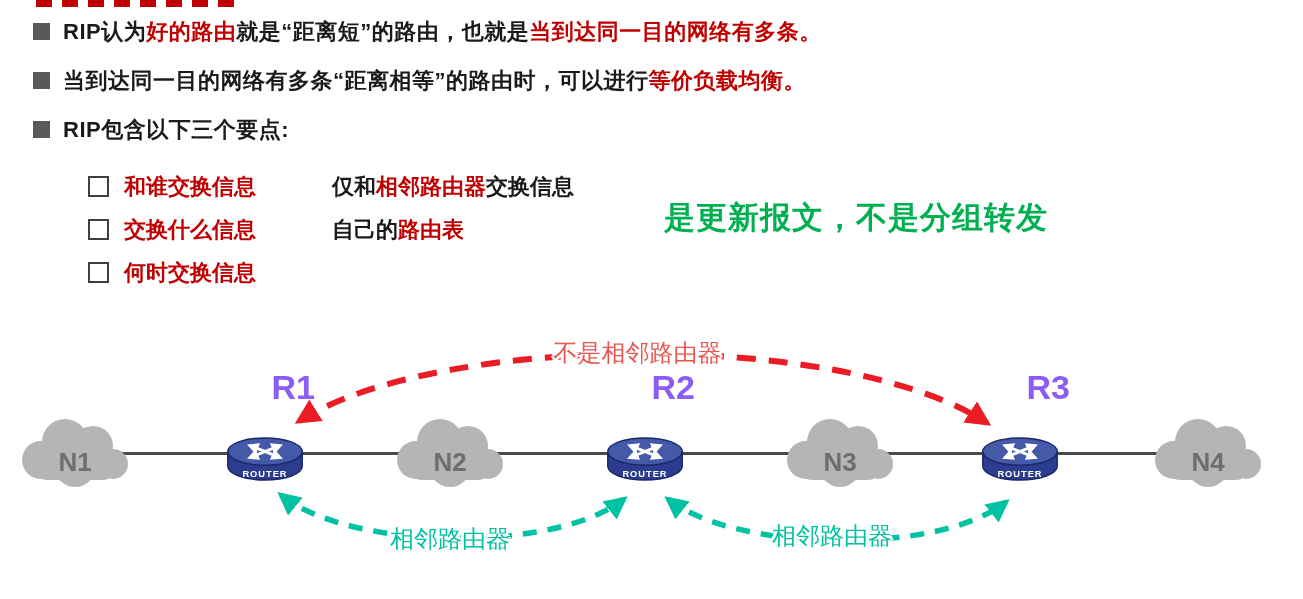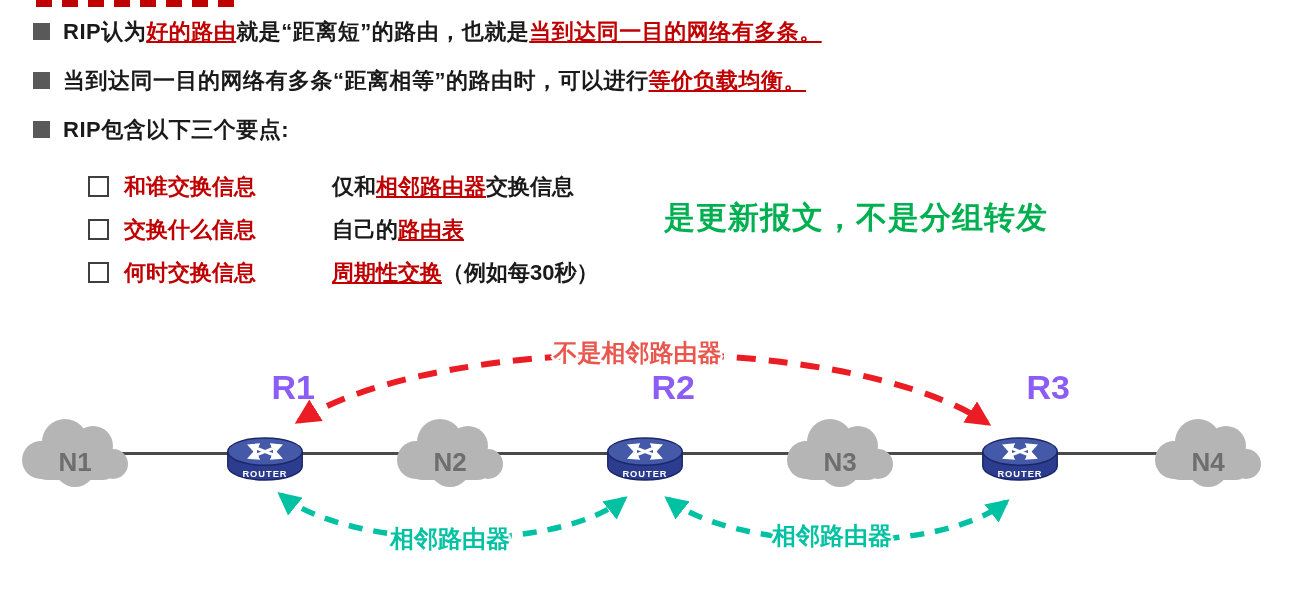--- a/index.html
+++ b/index.html
@@ -8,21 +8,21 @@
 
   
   .frag{position:absolute;left:36px;top:0;width:204px;height:7px;
         background:repeating-linear-gradient(90deg,var(--accent-red) 0 16px,transparent 16px 26px);}
 
   
   .bullets{position:absolute;left:33px;top:17px;}
   .bullet{display:flex;align-items:flex-start;margin-bottom:19px;font-size:22px;font-weight:bold;
           color:var(--text-black);letter-spacing:.5px;line-height:30px;}
   .sq{flex:none;width:17px;height:17px;background:var(--marker-gray);margin:6px 13px 0 0;}
-  .c-red{color:var(--accent-red);text-decoration:underline;}
+  .c-red{color:var(--accent-red);}
   .c-black{color:var(--text-black);}
 
   
   .points{position:absolute;left:88px;top:173px;}
   .point{display:flex;align-items:center;margin-bottom:16px;font-size:22px;font-weight:bold;line-height:27px;}
   .cb{flex:none;width:17px;height:17px;border:2.5px solid #3f3f3f;background:#fff;margin-right:15px;}
   .p-label{color:var(--accent-red);width:208px;flex:none;}
   .p-desc{color:var(--text-black);}
 
   .green-note{position:absolute;left:664px;top:197px;font-size:31px;font-weight:bold;
@@ -31,21 +31,21 @@
   
   .diagram{position:absolute;inset:0;}
   .link-line{position:absolute;left:80px;top:452px;width:1136px;height:3px;background:var(--line-gray);}
   .cloud{position:absolute;width:120px;height:86px;}
   .cloud-fill{fill:var(--cloud-gray);}
   .cloud-label{font-family:"Liberation Sans",sans-serif;font-size:26px;font-weight:bold;fill:var(--cloud-text);}
   .router{position:absolute;width:94px;height:73px;}
   .router-caption{font-family:"Liberation Sans",sans-serif;font-size:9.5px;font-weight:bold;fill:#ffffff;letter-spacing:1px;}
   .router-name{position:absolute;width:100px;text-align:right;font-size:34px;font-weight:bold;color:#8b5cf6;}
   .arrows{position:absolute;left:0;top:0;width:1303px;height:599px;}
-  .arrow-label{position:absolute;font-size:24px;font-weight:bold;text-align:center;white-space:nowrap;
+  .arrow-label{position:absolute;font-size:24px;font-weight:normal;text-align:center;white-space:nowrap;
     text-shadow:-2px -2px 0 #fff,2px -2px 0 #fff,-2px 2px 0 #fff,2px 2px 0 #fff,
                 0 -3px 0 #fff,0 3px 0 #fff,-3px 0 0 #fff,3px 0 0 #fff;}
   .lbl-red{color:var(--label-red);}
   .lbl-teal{color:var(--teal);}
 </style>
 </head>
 <body>
 
 <div class="page">
 
@@ -103,21 +103,20 @@
       <span class="p-desc"><span class="c-black">仅和</span><span class="c-red">相邻路由器</span><span class="c-black">交换信息</span></span>
     </div>
     <div class="point">
       <span class="cb"></span>
       <span class="p-label">交换什么信息</span>
       <span class="p-desc"><span class="c-black">自己的</span><span class="c-red">路由表</span></span>
     </div>
     <div class="point">
       <span class="cb"></span>
       <span class="p-label">何时交换信息</span>
-      <span class="p-desc"><span class="c-red">周期性交换</span><span class="c-black">（例如每30秒）</span></span>
     </div>
   </div>
 
   <div class="green-note">是更新报文，不是分组转发</div>
 
   <div class="diagram">
 
     <div class="link-line"></div>
 
     <svg class="cloud" style="left:15px;top:410px" viewBox="0 0 120 86">

